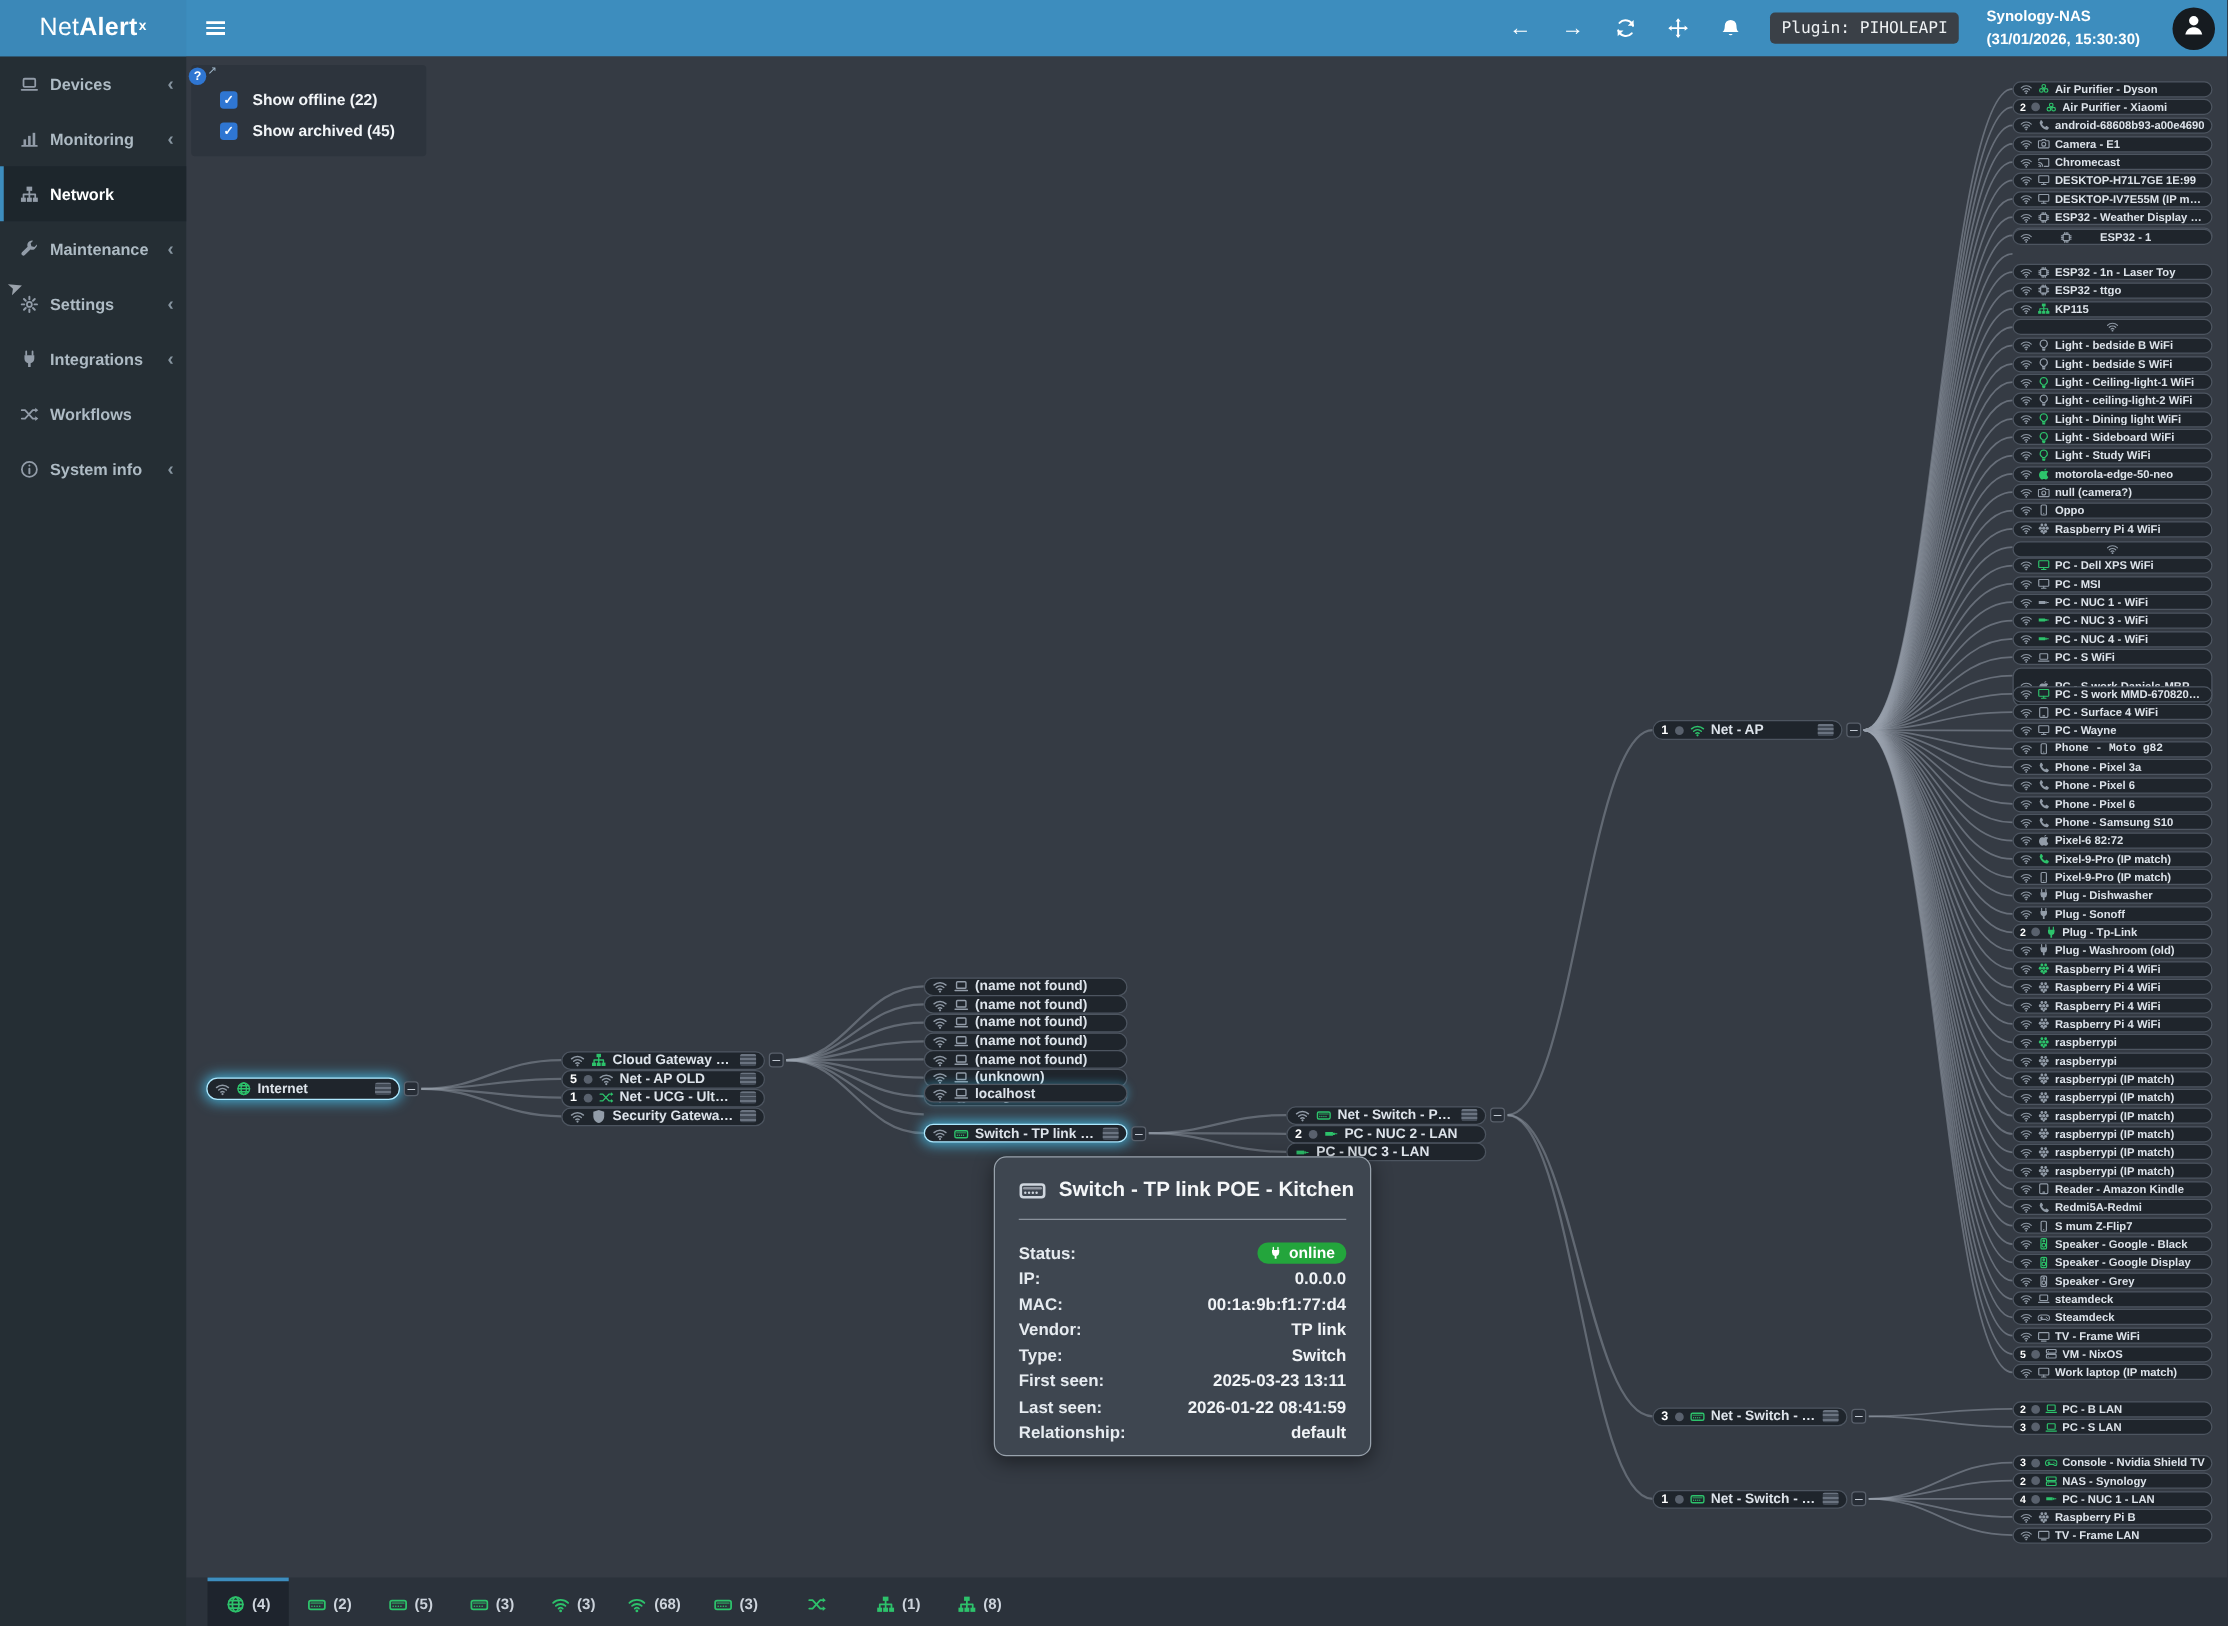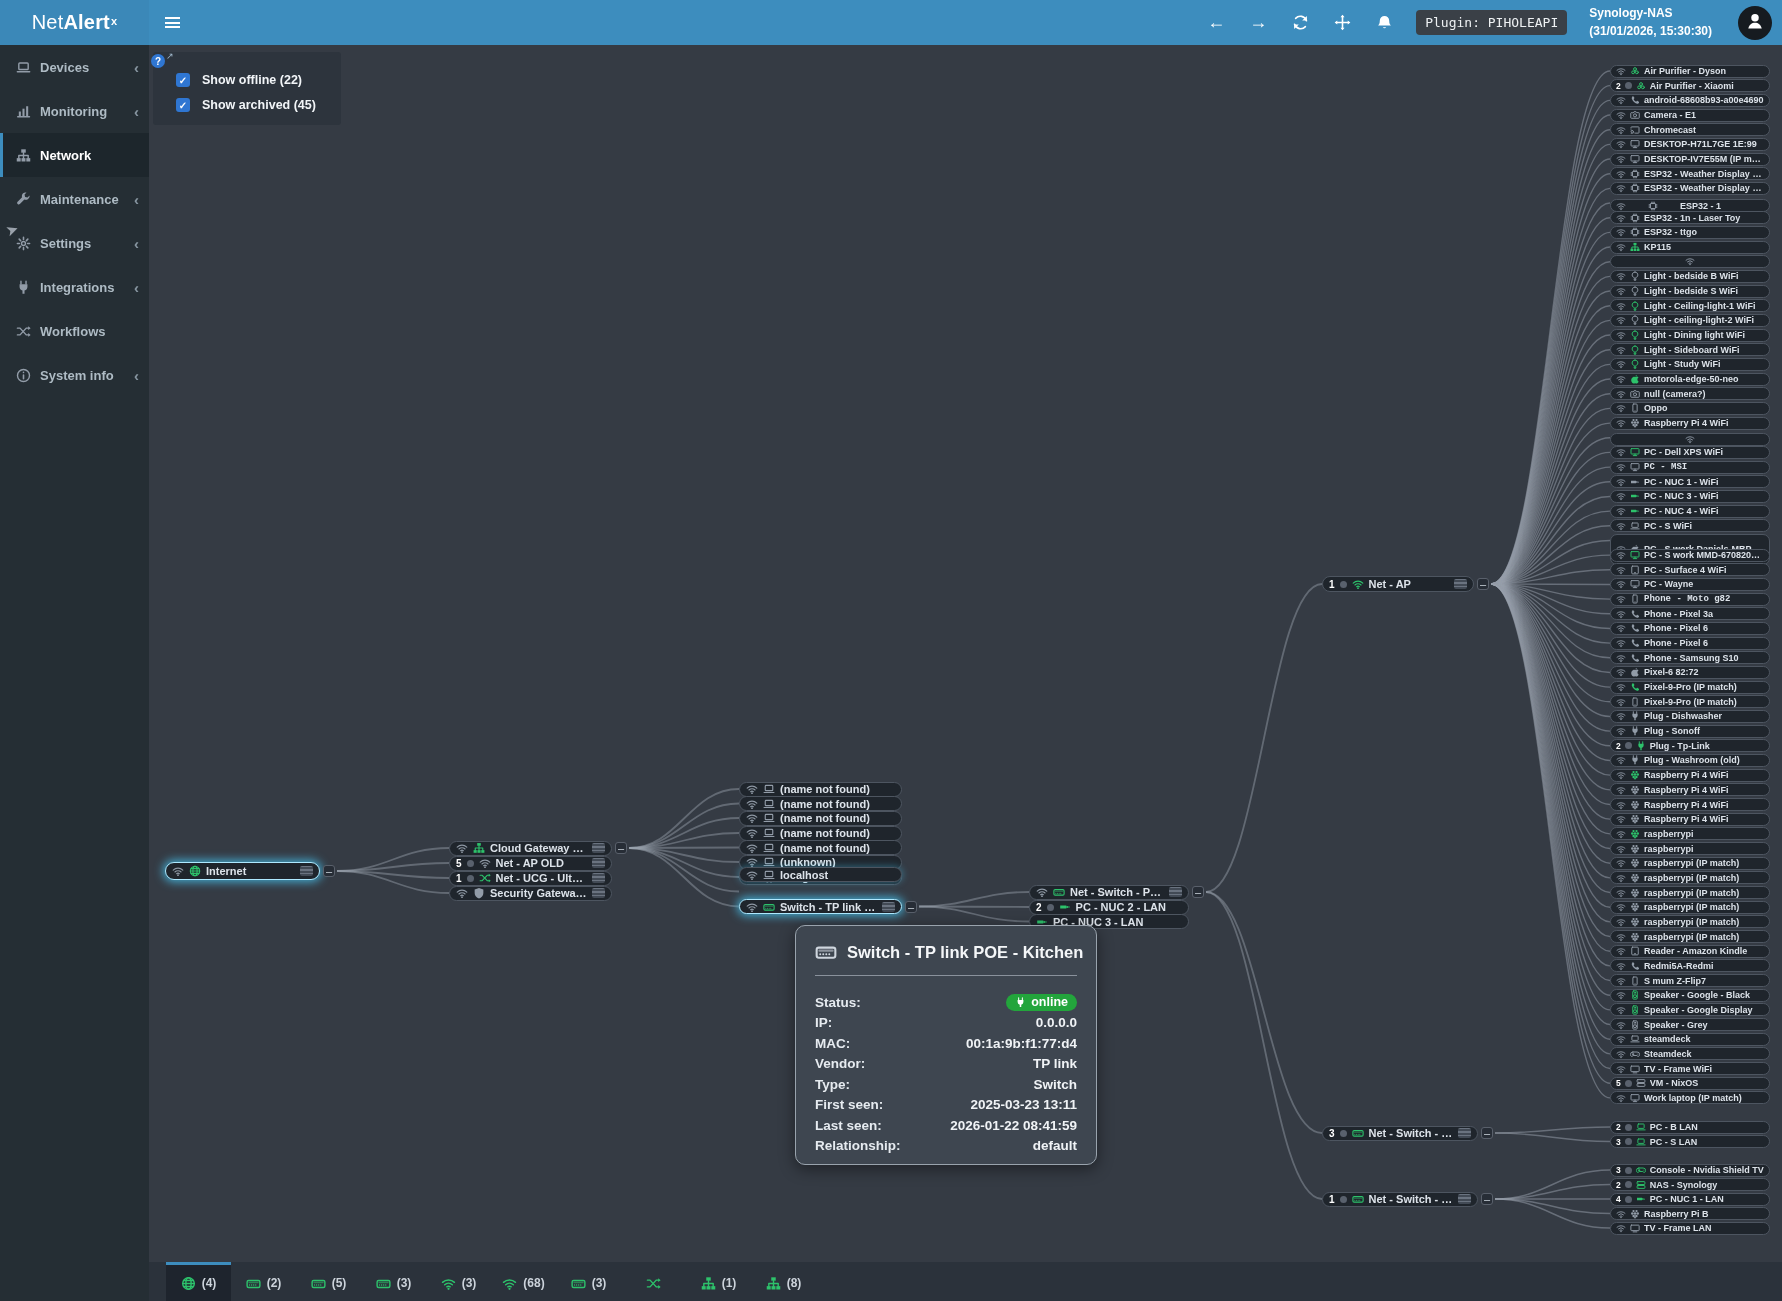--- a/index.html
+++ b/index.html
@@ -680,21 +680,21 @@
           </svg>
         </span>
         <span class="ic d">
           <svg viewBox="0 0 16 16" fill="none" stroke="currentColor" stroke-width="1.5" stroke-linecap="round" stroke-linejoin="round">
             <rect x="4" y="4" width="8" height="8" rx="1"></rect>
             <path d="M6 4V1.8M8 4V1.8M10 4V1.8M6 14.2V12M8 14.2V12M10 14.2V12M4 6H1.8M4 8H1.8M4 10H1.8M14.2 6H12M14.2 8H12M14.2 10H12"></path>
           </svg>
         </span>
         <span class="lbl">ESP32 - Weather Display (w...</span>
       </div>
-      <div class="pill small" style="left: 1610px; top: 199px; width: 160px; height: 13px; gap: 22px;">
+      <div class="pill small" style="left: 1610px; top: 183px; width: 160px; height: 13px; gap: 22px;">
         <span class="ic w">
           <svg viewBox="0 0 16 16" fill="none" stroke="currentColor" stroke-width="1.5" stroke-linecap="round" stroke-linejoin="round">
             <path d="M1.6 6.8a9.2 9.2 0 0 1 12.8 0"></path>
             <path d="M3.9 9.3a6 6 0 0 1 8.2 0"></path>
             <path d="M6.2 11.6a2.8 2.8 0 0 1 3.6 0"></path>
             <circle cx="8" cy="13.6" r="1.2" fill="currentColor" stroke="none"></circle>
           </svg>
         </span>
         <span class="ic d">
           <svg viewBox="0 0 16 16" fill="none" stroke="currentColor" stroke-width="1.5" stroke-linecap="round" stroke-linejoin="round">
@@ -994,21 +994,21 @@
           </svg>
         </span>
         <span class="ic g">
           <svg viewBox="0 0 16 16" fill="none" stroke="currentColor" stroke-width="1.5" stroke-linecap="round" stroke-linejoin="round">
             <rect x="1.6" y="2.6" width="12.8" height="8.6" rx="1"></rect>
             <path d="M8 11.2v2.2M5.2 13.8h5.6"></path>
           </svg>
         </span>
         <span class="lbl">PC - Dell XPS WiFi</span>
       </div>
-      <div class="pill small" style="left: 1610px; top: 460.59px; width: 160px; height: 13px; font-family: Liberation Mono, monospace;">
+      <div class="pill small" style="left: 1610px; top: 460.59px; width: 160px; height: 13px;">
         <span class="ic w">
           <svg viewBox="0 0 16 16" fill="none" stroke="currentColor" stroke-width="1.5" stroke-linecap="round" stroke-linejoin="round">
             <path d="M1.6 6.8a9.2 9.2 0 0 1 12.8 0"></path>
             <path d="M3.9 9.3a6 6 0 0 1 8.2 0"></path>
             <path d="M6.2 11.6a2.8 2.8 0 0 1 3.6 0"></path>
             <circle cx="8" cy="13.6" r="1.2" fill="currentColor" stroke="none"></circle>
           </svg>
         </span>
         <span class="ic d">
           <svg viewBox="0 0 16 16" fill="none" stroke="currentColor" stroke-width="1.5" stroke-linecap="round" stroke-linejoin="round">

